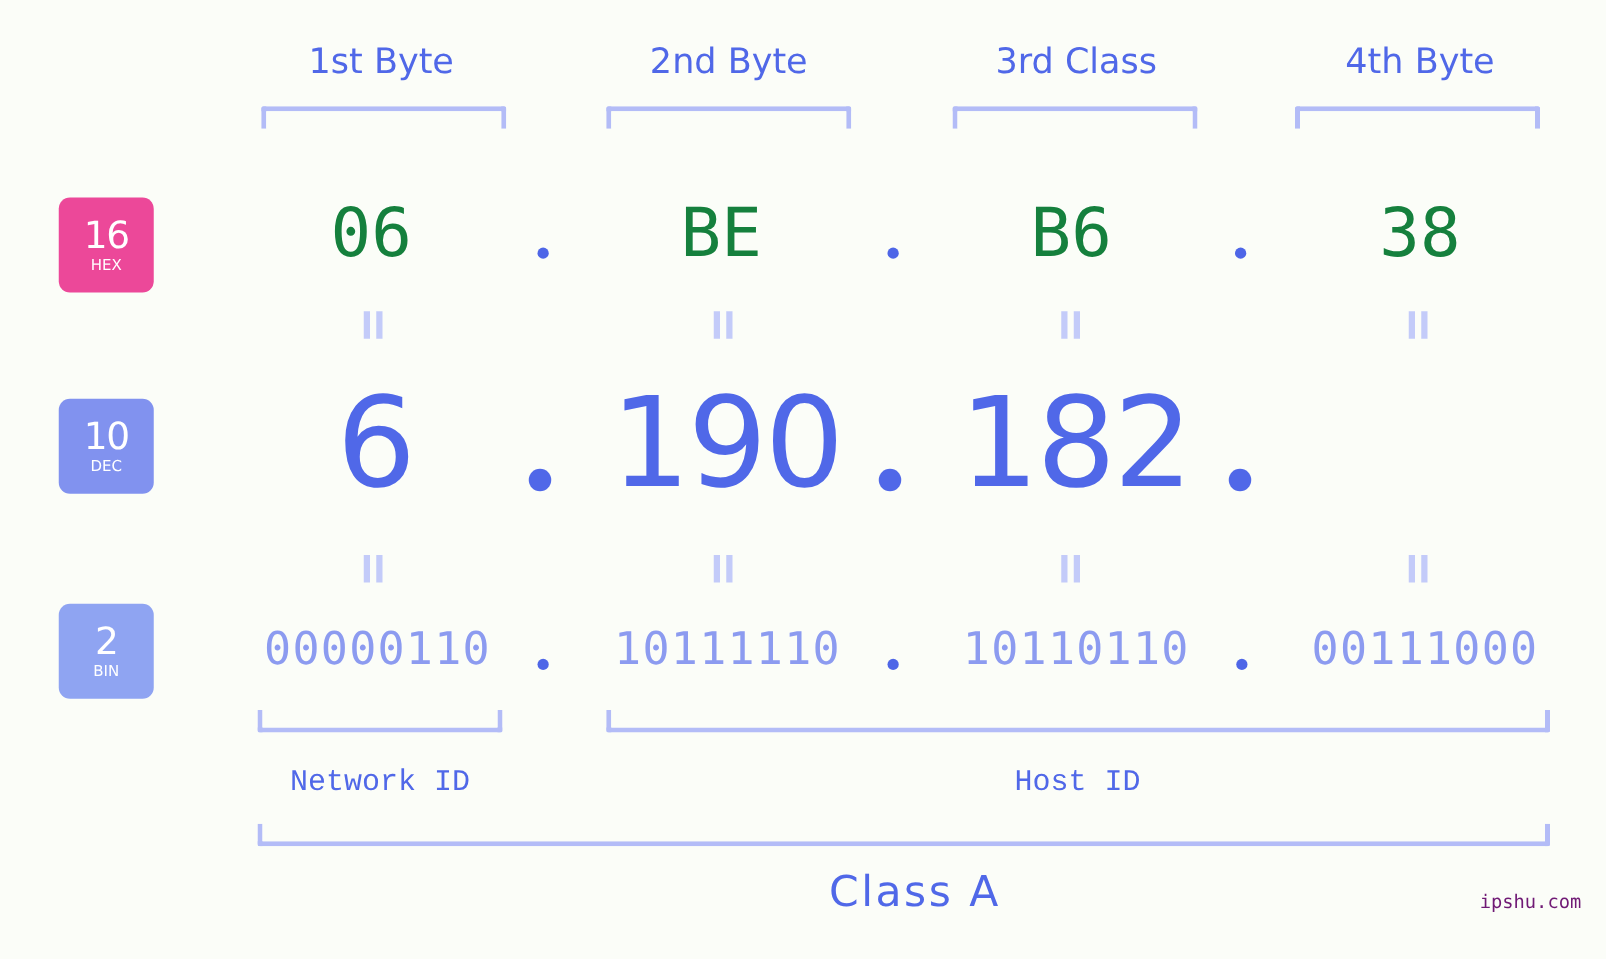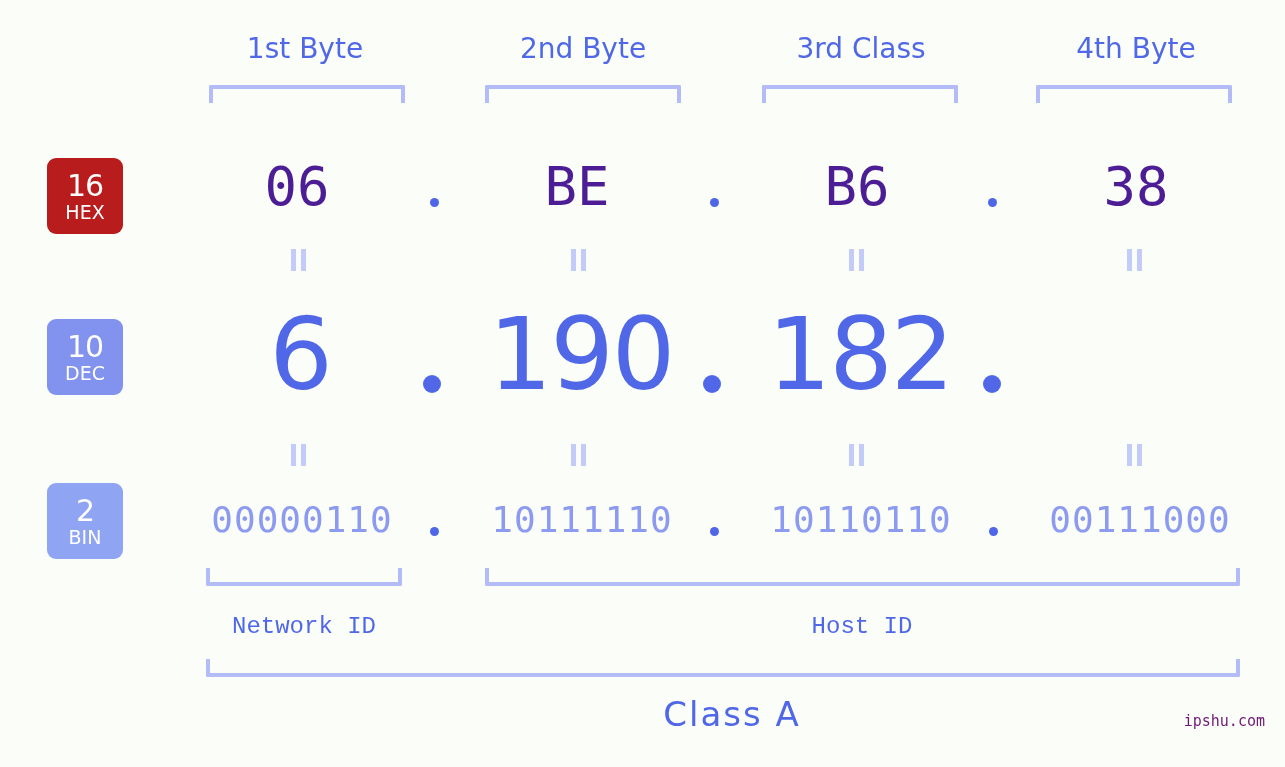--- a/index.html
+++ b/index.html
@@ -66,35 +66,35 @@
     line-height: 1;
   }
   .badge .num {
     font-family: "DejaVu Sans", sans-serif;
     font-size: 30px;
     font-weight: 400;
     letter-spacing: -1px;
   }
   .badge .nm {
     font-family: "DejaVu Sans", sans-serif;
-    font-size: 19px;
+    font-size: 12px;
     font-weight: 400;
     margin-top: 2px;
   }
 
   
   .cell {
     position: absolute;
     text-align: center;
     white-space: nowrap;
   }
   .hex-val {
     font-family: "DejaVu Sans Mono", monospace;
     font-size: 54px;
-    color: #4c1d95;
+    color: #15803d;
     top: 155px;
   }
   .dec-val {
     font-family: "DejaVu Sans", sans-serif;
     font-size: 100px;
     color: #5068e8;
     top: 296px;
     letter-spacing: -2px;
   }
   .bin-val {
@@ -168,21 +168,21 @@
   <div class="byte-label" style="left:185px; width:240px;">1st Byte</div>
   <div class="byte-label" style="left:463px; width:240px;">2nd Byte</div>
   <div class="byte-label" style="left:741px; width:240px;">3rd Class</div>
   <div class="byte-label" style="left:1016px; width:240px;">4th Byte</div>
 
   <div class="bracket-down" style="left:209px;  top:85px; width:196px;"></div>
   <div class="bracket-down" style="left:485px;  top:85px; width:196px;"></div>
   <div class="bracket-down" style="left:762px;  top:85px; width:196px;"></div>
   <div class="bracket-down" style="left:1036px; top:85px; width:196px;"></div>
 
-  <div class="badge" style="top:158px; background:#b91c1c;text-align:right;">
+  <div class="badge" style="top:158px; background:#ec4899;text-align:right;">
     <span class="num">16</span>
     <span class="nm">HEX</span>
   </div>
 
   <div class="badge" style="top:319px; background:#8192ef;">
     <span class="num">10</span>
     <span class="nm">DEC</span>
   </div>
 
   <div class="badge" style="top:483px; background:#8fa4f2;">

